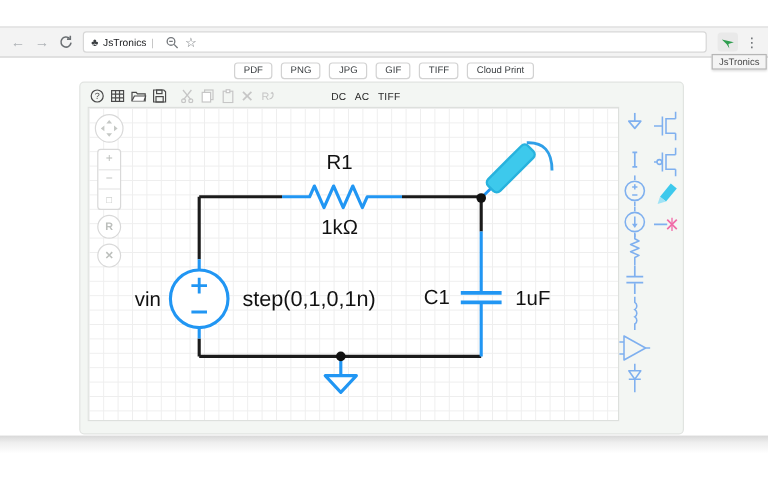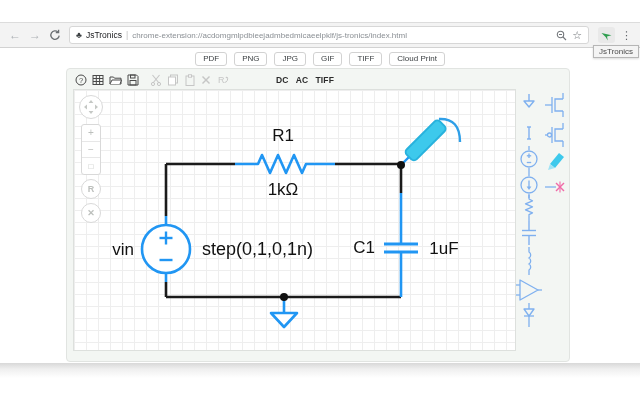--- a/index.html
+++ b/index.html
@@ -33,21 +33,21 @@
   .export-row button { font-family:"Liberation Sans",sans-serif; font-size:8px; color:#3c4043; background:#fff;
                        border:1px solid #d2d2d2; border-radius:3px; padding:2px 7px; line-height:1; }
 
   
   .app-panel { position:absolute; left:66px; top:68px; width:504px; height:294px;
                background:#f3f6f3; border:1px solid #e1e4e1; border-radius:4px; }
   .app-toolbar { position:absolute; left:8px; top:3px; height:15px; display:flex; align-items:center; }
   .tb-ic { margin-right:5px; display:flex; align-items:center; }
   .tb-gap { width:6px; }
   .analysis { display:flex; margin-left:42px; gap:7px; }
-  .analysis span { font-size:8.5px; font-weight:700; color:#2b2b2b; letter-spacing:.2px; }
+  .analysis span { font-size:8.5px; font-weight:400; color:#2b2b2b; letter-spacing:.2px; }
 
   .canvas { position:absolute; left:6px; top:20px; width:443px; height:262px; background:#fff;
             border:1px solid #dde0dd;
             background-image:linear-gradient(#eeeeee 1px, transparent 1px),
                              linear-gradient(90deg, #eeeeee 1px, transparent 1px);
             background-size:12px 12px; }
   .circuit-svg { position:absolute; left:0; top:0; }
 
   
   .ft { position:absolute; background:rgba(255,255,255,.95); border:1px solid #d9d9d9; color:#bcbfbc; }
@@ -78,21 +78,20 @@
     <span class="nav reload">
       <svg width="12" height="12" viewBox="0 0 12 12">
           <path d="M10.2,6.6 A4.2,4.2 0 1 1 9,3.1" stroke="#6b6f73" stroke-width="1.3" fill="none"></path>
           <path d="M9.6,0.8 L9.6,3.6 L6.8,3.6" stroke="#6b6f73" stroke-width="1.3" fill="none"></path>
         </svg>
     </span>
     <div class="omnibox">
       <span class="favicon">♣</span>
       <span class="site-title">JsTronics</span>
       <span class="url-sep">|</span>
-      <span class="url-text">chrome-extension://acdomgmlpdbieejadmbedmicaeelpklf/js-tronics/index.html</span>
       <span class="omni-ic">
         <svg width="11" height="11" viewBox="0 0 11 11">
             <circle cx="4.5" cy="4.5" r="3.2" stroke="#74787c" stroke-width="1.1" fill="none"></circle>
             <line x1="7" y1="7" x2="10" y2="10" stroke="#74787c" stroke-width="1.1"></line>
             <line x1="3" y1="4.5" x2="6" y2="4.5" stroke="#74787c" stroke-width="1"></line>
           </svg>
       </span>
       <span class="star-ic">☆</span>
     </div>
     <span class="ext-btn">

